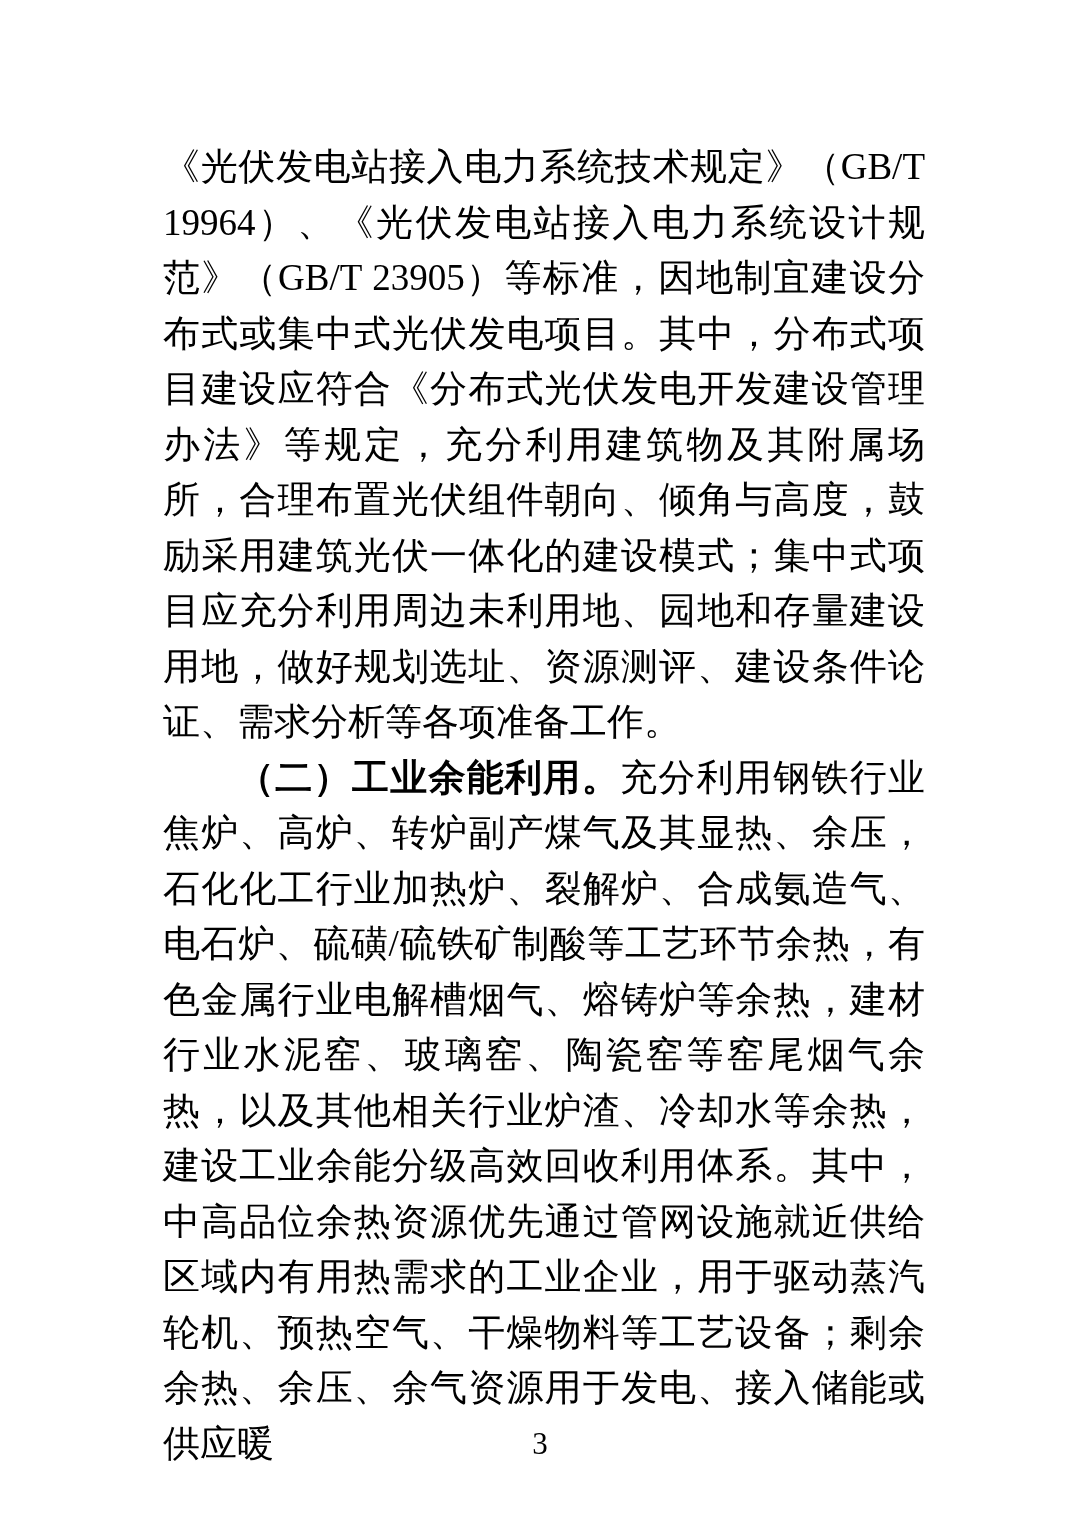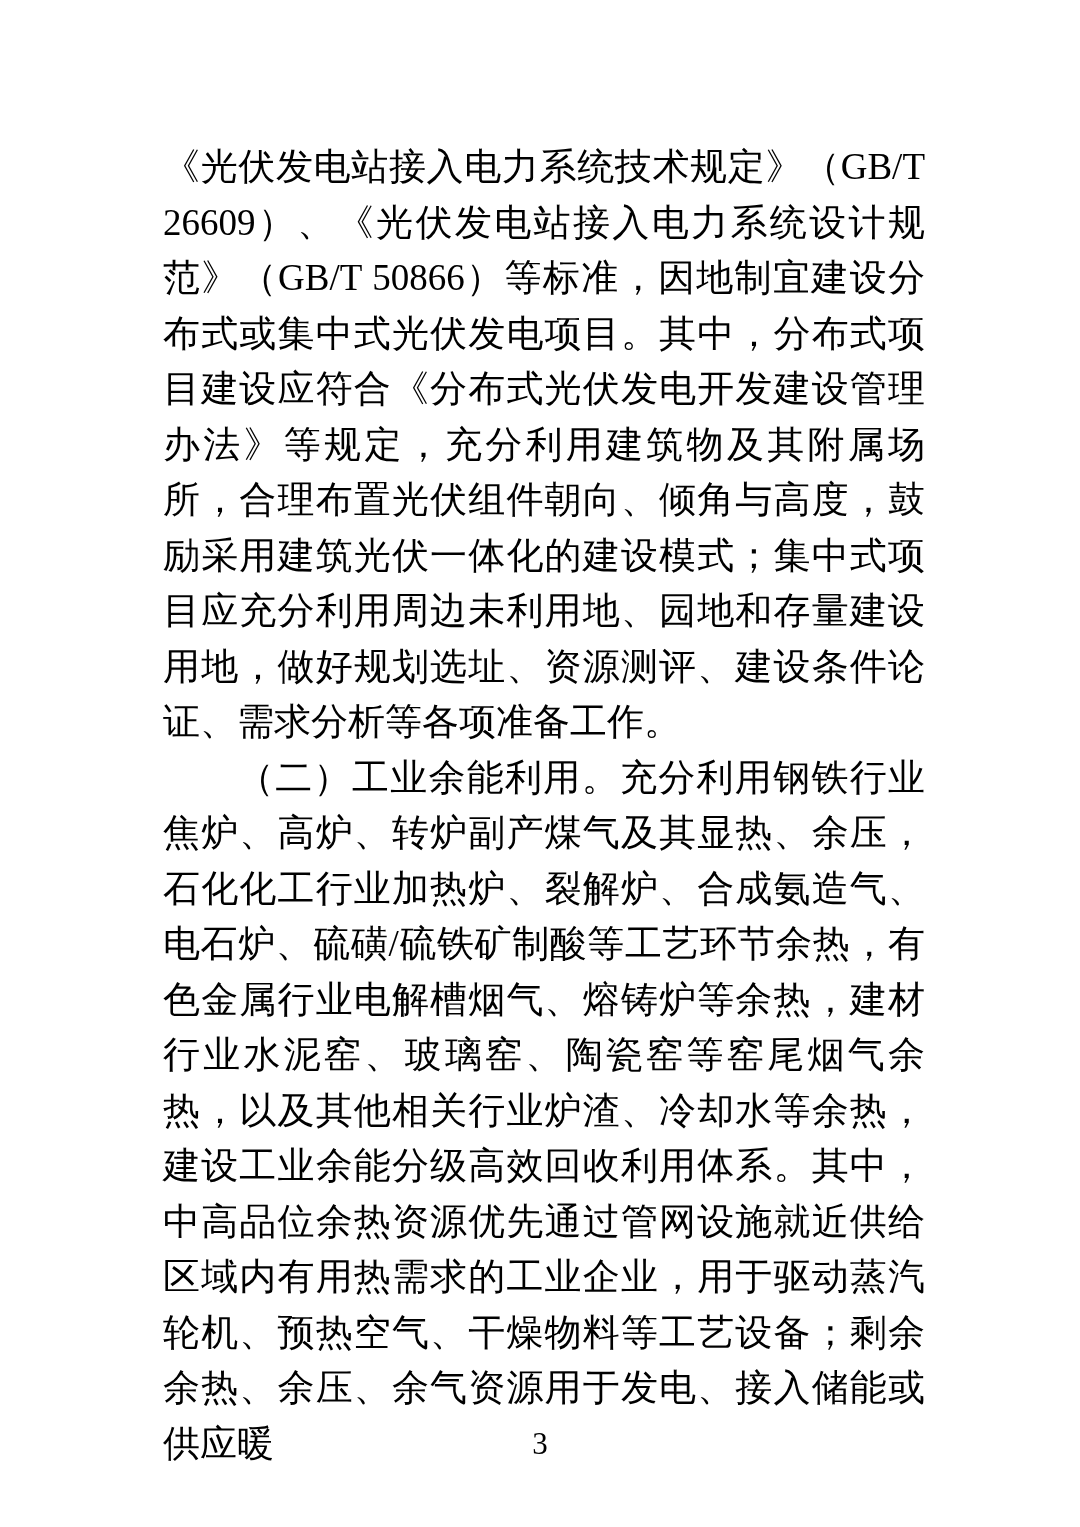--- a/index.html
+++ b/index.html
@@ -29,38 +29,38 @@
     line-height: 55.5px;
     text-align: justify;
     text-justify: inter-ideograph;
     word-break: break-all;
   }
   .para.indented {
     text-indent: 2em;
   }
   .bold-lead {
     font-family: "Liberation Sans", "DejaVu Sans", sans-serif;
-    font-weight: 400;
+    font-weight: 700;
   }
   .footer {
     position: absolute;
     left: 0;
     top: 1426px;
     width: 100%;
     text-align: center;
   }
   .page-number {
     font-size: 31px;
     color: #000000;
   }
 </style>
 </head>
 <body>
 
 <div class="page">
   <div class="content">
-    <p class="para">《光伏发电站接入电力系统技术规定》（GB/T 26609）、《光伏发电站接入电力系统设计规范》（GB/T 50866）等标准，因地制宜建设分布式或集中式光伏发电项目。其中，分布式项目建设应符合《分布式光伏发电开发建设管理办法》等规定，充分利用建筑物及其附属场所，合理布置光伏组件朝向、倾角与高度，鼓励采用建筑光伏一体化的建设模式；集中式项目应充分利用周边未利用地、园地和存量建设用地，做好规划选址、资源测评、建设条件论证、需求分析等各项准备工作。</p>
+    <p class="para">《光伏发电站接入电力系统技术规定》（GB/T 19964）、《光伏发电站接入电力系统设计规范》（GB/T 23905）等标准，因地制宜建设分布式或集中式光伏发电项目。其中，分布式项目建设应符合《分布式光伏发电开发建设管理办法》等规定，充分利用建筑物及其附属场所，合理布置光伏组件朝向、倾角与高度，鼓励采用建筑光伏一体化的建设模式；集中式项目应充分利用周边未利用地、园地和存量建设用地，做好规划选址、资源测评、建设条件论证、需求分析等各项准备工作。</p>
     <p class="para indented"><span class="bold-lead">（二）工业余能利用。</span><span>充分利用钢铁行业焦炉、高炉、转炉副产煤气及其显热、余压，石化化工行业加热炉、裂解炉、合成氨造气、电石炉、硫磺/硫铁矿制酸等工艺环节余热，有色金属行业电解槽烟气、熔铸炉等余热，建材行业水泥窑、玻璃窑、陶瓷窑等窑尾烟气余热，以及其他相关行业炉渣、冷却水等余热，建设工业余能分级高效回收利用体系。其中，中高品位余热资源优先通过管网设施就近供给区域内有用热需求的工业企业，用于驱动蒸汽轮机、预热空气、干燥物料等工艺设备；剩余余热、余压、余气资源用于发电、接入储能或供应暖</span></p>
   </div>
   <div class="footer">
     <span class="page-number">3</span>
   </div>
 </div>
 
 </body></html>

